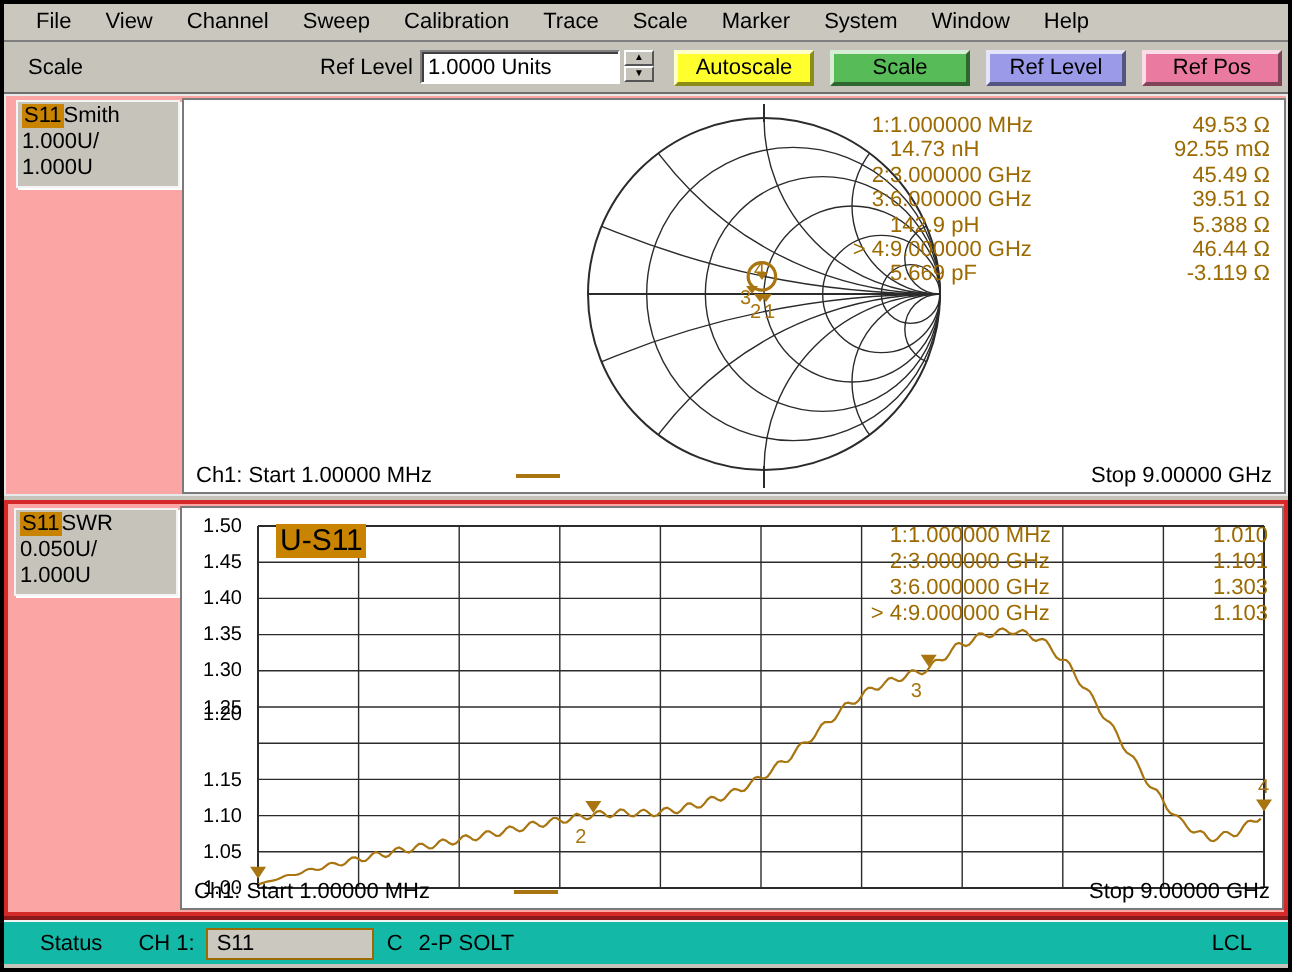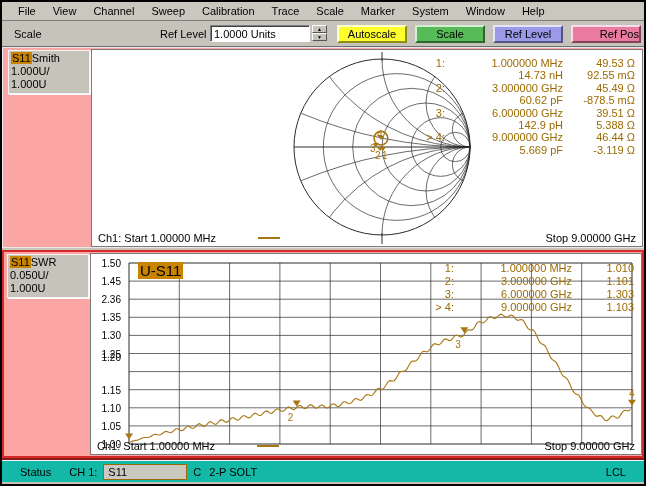--- a/index.html
+++ b/index.html
@@ -43,21 +43,21 @@
   #plot-smith { left:88px; top:1px; width:552px; height:198px; }
   #plot-swr  { left:86px; top:1px; width:552px; height:202px; }
 
   svg { position:absolute; left:0; top:0; }
 
   .readout { position:absolute; right:7px; font-size:11px; color:#9c6a00; line-height:12.4px; }
   #readout-smith { top:7px; }
   #readout-swr { top:8px; line-height:13px; }
   .mk-row { display:flex; }
   .mk-id { width:36px; text-align:right; white-space:pre; }
-  .mk-freq { width:118px; text-align:right; }
+  .mk-freq { width:118px; text-align:left; }
   .mk-val { width:72px; text-align:right; }
   #readout-swr .mk-val { width:62px; }
 
   .footer-row { position:absolute; left:6px; right:6px; bottom:1px; height:14px;
     font-size:11px; color:#000; display:flex; align-items:center; }
   .footer-stop { margin-left:auto; }
   .dash { display:inline-block; width:22px; height:2px; background:#a87510; margin-left:42px; }
 
   .ylabels { position:absolute; left:0; top:0; width:33px; font-size:10px; color:#000; }
   .ylab { position:absolute; right:3px; }
@@ -97,21 +97,21 @@
     <span class="tb-label" style="left:12px">Scale</span>
     <span class="tb-label" style="left:158px">Ref Level</span>
     <input id="tb-input" value="1.0000 Units" style="">
     <span id="spinner">
           <button class="spin-btn">▲</button>
           <button class="spin-btn">▼</button>
         </span>
   <button class="tb-btn" style="left: 335px; background: rgb(255, 255, 46);">Autoscale</button>
         <button class="tb-btn" style="left: 413px; background: rgb(87, 187, 87);">Scale</button>
         <button class="tb-btn" style="left: 491px; background: rgb(154, 154, 233);">Ref Level</button>
-        <button class="tb-btn" style="left: 569px; background: rgb(234, 122, 160); text-align: right;">Ref Pos</button>
+        <button class="tb-btn" style="left: 569px; background: rgb(234, 122, 160);">Ref Pos</button>
       </div>
 
   <div class="panel" id="panel-smith">
     <div class="trace-info">
       <div><span class="badge">S11</span><span>Smith</span></div>
       <div>1.000U/</div>
       <div>1.000U</div>
     </div>
     <div class="plot" id="plot-smith">
       <svg id="smith-svg" width="550" height="196" viewBox="0 0 550 196">
@@ -161,25 +161,20 @@
               <span class="mk-id"></span>
               <span class="mk-freq">14.73 nH</span>
               <span class="mk-val">92.55 mΩ</span>
             </div>
             <div class="mk-row">
               <span class="mk-id">2:</span>
               <span class="mk-freq">3.000000 GHz</span>
               <span class="mk-val">45.49 Ω</span>
             </div>
             <div class="mk-row">
-              <span class="mk-id"></span>
-              <span class="mk-freq">60.62 pF</span>
-              <span class="mk-val">-878.5 mΩ</span>
-            </div>
-            <div class="mk-row">
               <span class="mk-id">3:</span>
               <span class="mk-freq">6.000000 GHz</span>
               <span class="mk-val">39.51 Ω</span>
             </div>
             <div class="mk-row">
               <span class="mk-id"></span>
               <span class="mk-freq">142.9 pH</span>
               <span class="mk-val">5.388 Ω</span>
             </div>
             <div class="mk-row">
@@ -236,21 +231,21 @@
             <path d="M 201.66666666666666 146.43800000000002 L 209.66666666666666 146.43800000000002 L 205.66666666666666 152.43800000000002 Z" fill="#a87510"></path>
             <text x="196.66666666666666" y="167.43800000000002" fill="#a87510" font-size="10" font-family="Liberation Sans, sans-serif">2</text>
             <path d="M 369.3333333333333 73.31400000000002 L 377.3333333333333 73.31400000000002 L 373.3333333333333 79.31400000000002 Z" fill="#a87510"></path>
             <text x="364.3333333333333" y="94.31400000000002" fill="#a87510" font-size="10" font-family="Liberation Sans, sans-serif">3</text>
             <path d="M 537 145.714 L 545 145.714 L 541 151.714 Z" fill="#a87510"></path>
             <text x="538" y="142.714" fill="#a87510" font-size="10" font-family="Liberation Sans, sans-serif">4</text>
           </svg>
       <div class="ylabels">
             <span class="ylab" style="top: 4px;">1.50</span>
             <span class="ylab" style="top: 22.1px;">1.45</span>
-            <span class="ylab" style="top: 40.2px;">2.36</span>
+            <span class="ylab" style="top: 40.2px;">1.40</span>
             <span class="ylab" style="top: 58.3px;">1.35</span>
             <span class="ylab" style="top: 76.4px; margin-left: 40px;">1.30</span>
             <span class="ylab" style="top: 94.5px; text-align: center;">1.25</span>
             <span class="ylab" style="top: 98px; margin-left: 40px;">1.20</span>
             <span class="ylab" style="top: 130.7px;">1.15</span>
             <span class="ylab" style="top: 148.8px;">1.10</span>
             <span class="ylab" style="top: 166.9px;">1.05</span>
             <span class="ylab" style="top: 185px;">1.00</span>
           </div>
       <span id="uS11-badge">U-S11</span>

